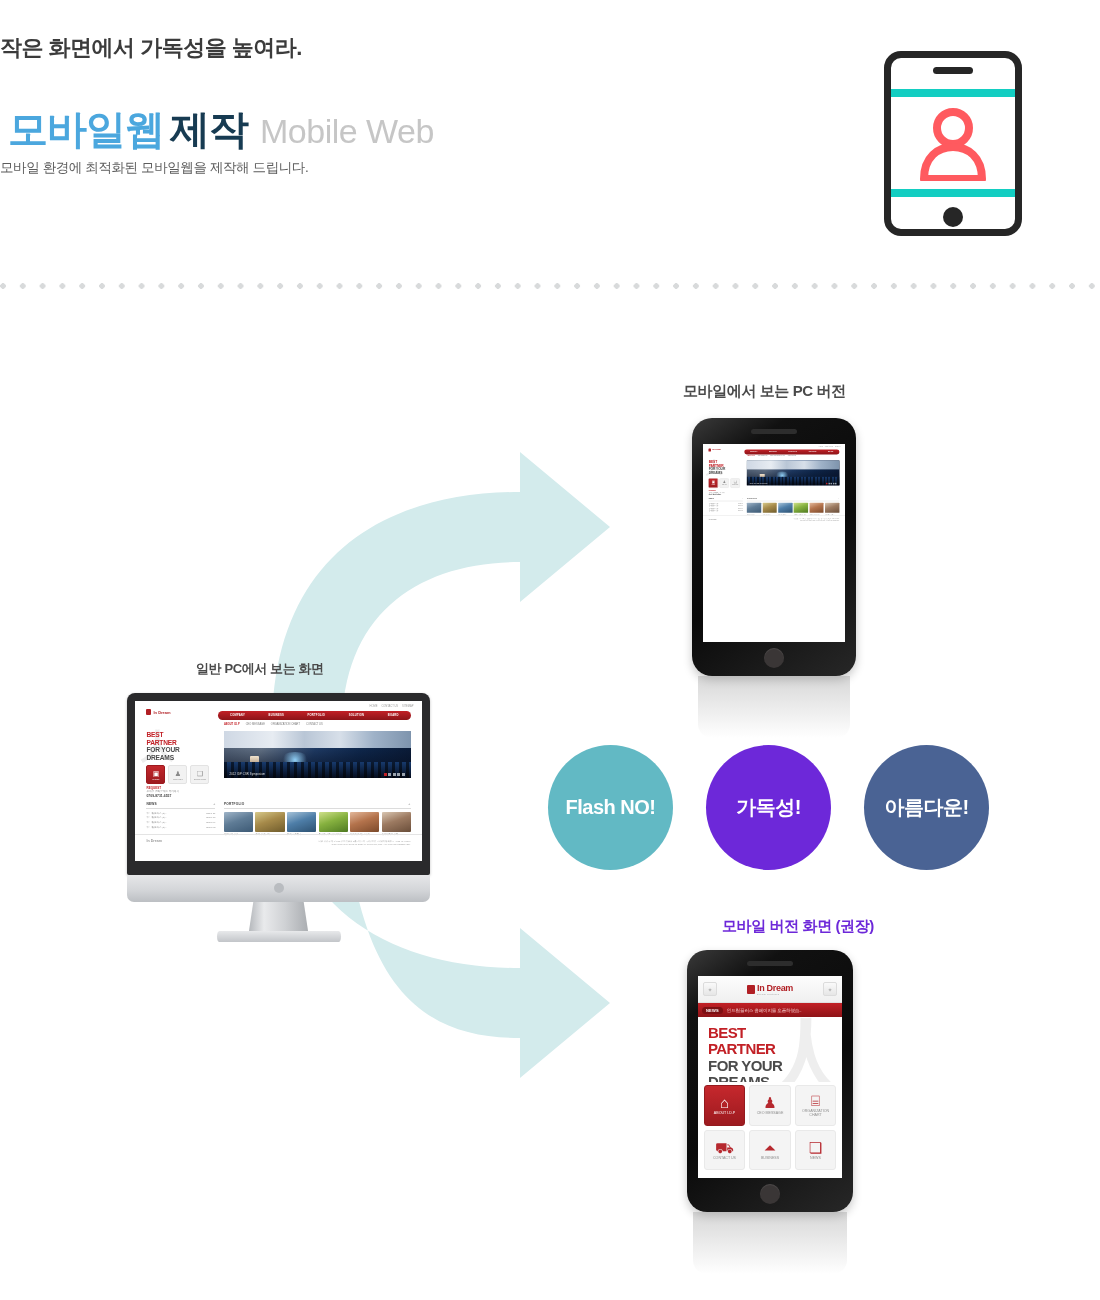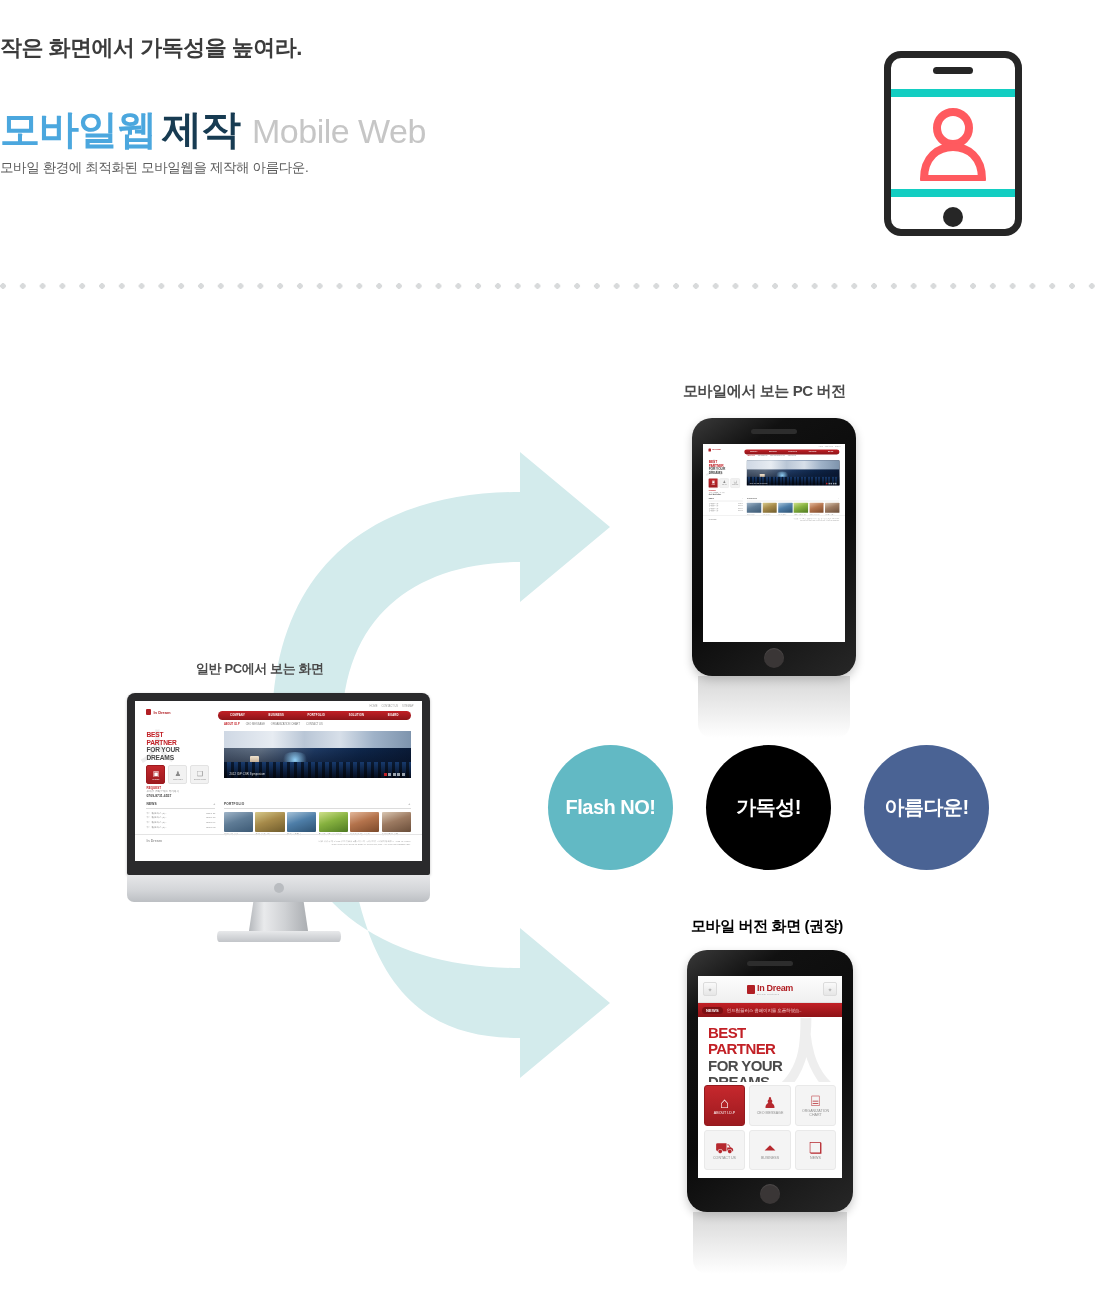--- a/index.html
+++ b/index.html
@@ -12,21 +12,21 @@
   }
 
   
   #header-section{position:absolute;left:0;top:0;width:1100px;height:300px;text-decoration:underline;}
   #header-kicker{
     position:absolute;left:0;top:33px;
     font-size:22px;font-weight:bold;color:#3b3b3b;letter-spacing:-0.5px;
     white-space:nowrap;
   }
   #header-title{
-    position:absolute;left:0;top:88px;white-space:nowrap;
+    position:absolute;left:8px;top:88px;white-space:nowrap;
     line-height:1;
   }
   #header-title .t1{font-size:40px;font-weight:bold;color:#4ba7de;letter-spacing:-1px;}
   #header-title .t2{font-size:40px;font-weight:bold;color:#173b52;letter-spacing:-1px;margin-left:6px;}
   #header-title .t3{font-size:34px;font-weight:normal;color:#c6c6c6;letter-spacing:-0.5px;margin-left:12px;}
   #header-desc{
     position:absolute;left:0;top:155px;
     font-size:13.5px;color:#5c5c5c;line-height:26px;letter-spacing:-0.4px;
   }
   #header-desc div{white-space:nowrap;}
@@ -90,22 +90,22 @@
   }
 
   
   #mobile-pc-label{
     position:absolute;left:683px;top:382px;
     font-size:15px;font-weight:bold;color:#4a4a4a;letter-spacing:-0.4px;white-space:nowrap;
   }
   #device-pcview{position:absolute;left:692px;top:418px;width:164px;height:258px;}
   #device-mobileview{position:absolute;left:687px;top:950px;width:166px;height:262px;}
   #mobile-ver-label{
-    position:absolute;left:691px;top:917px;
-    font-size:15px;font-weight:bold;color:#000000;letter-spacing:-0.4px;white-space:nowrap;
+    position:absolute;left:722px;top:917px;
+    font-size:15px;font-weight:bold;color:#6d28d9;letter-spacing:-0.4px;white-space:nowrap;
   }
   .dev-frame{
     position:absolute;left:0;top:0;width:100%;height:100%;
     background:linear-gradient(145deg,#3a3a3a 0%,#111111 18%,#0a0a0a 55%,#272727 100%);
     border-radius:20px;
     box-shadow:0 4px 10px rgba(0,0,0,.22);
   }
   .dev-speaker{
     position:absolute;left:50%;top:11px;margin-left:-23px;width:46px;height:5px;
     border-radius:3px;background:#2d2d2d;
@@ -265,36 +265,36 @@
   .tile.active .glyph{color:#ffffff;}
 
   
   #feature-circles{position:absolute;left:548px;top:745px;width:440px;height:125px;}
   .fcircle{
     position:absolute;top:0;width:125px;height:125px;border-radius:50%;
     display:flex;align-items:center;justify-content:center;
     color:#ffffff;font-weight:bold;font-size:20px;letter-spacing:-0.5px;
   }
   #circle-flash{left:0;background:#62b9c4;}
-  #circle-read{left:158px;background:#000000;}
+  #circle-read{left:158px;background:#6d28d9;}
   #circle-speed{left:316px;background:#4a6394;}
 </style>
 </head>
 <body>
 
 <section id="header-section">
 
   <div id="header-kicker">작은 화면에서 가독성을 높여라.</div>
 
   <h1 id="header-title">
     <span class="t1">모바일웹</span><span class="t2">제작</span><span class="t3">Mobile Web</span>
   </h1>
 
   <div id="header-desc">
-    <div>모바일 환경에 최적화된 모바일웹을 제작해 아름다운.</div>
+    <div>모바일 환경에 최적화된 모바일웹을 제작해 드립니다.</div>
   </div>
 
   <div id="hero-phone-icon">
     <div id="hero-phone-body"></div>
     <div id="hero-phone-speaker"></div>
     <div id="hero-phone-band-top"></div>
     <div id="hero-phone-band-bottom"></div>
     <div id="hero-phone-home"></div>
     <svg id="hero-phone-person" viewBox="0 0 70 74">
       <circle cx="35" cy="21" r="16" fill="none" stroke="#ff5a5f" stroke-width="8"></circle>

